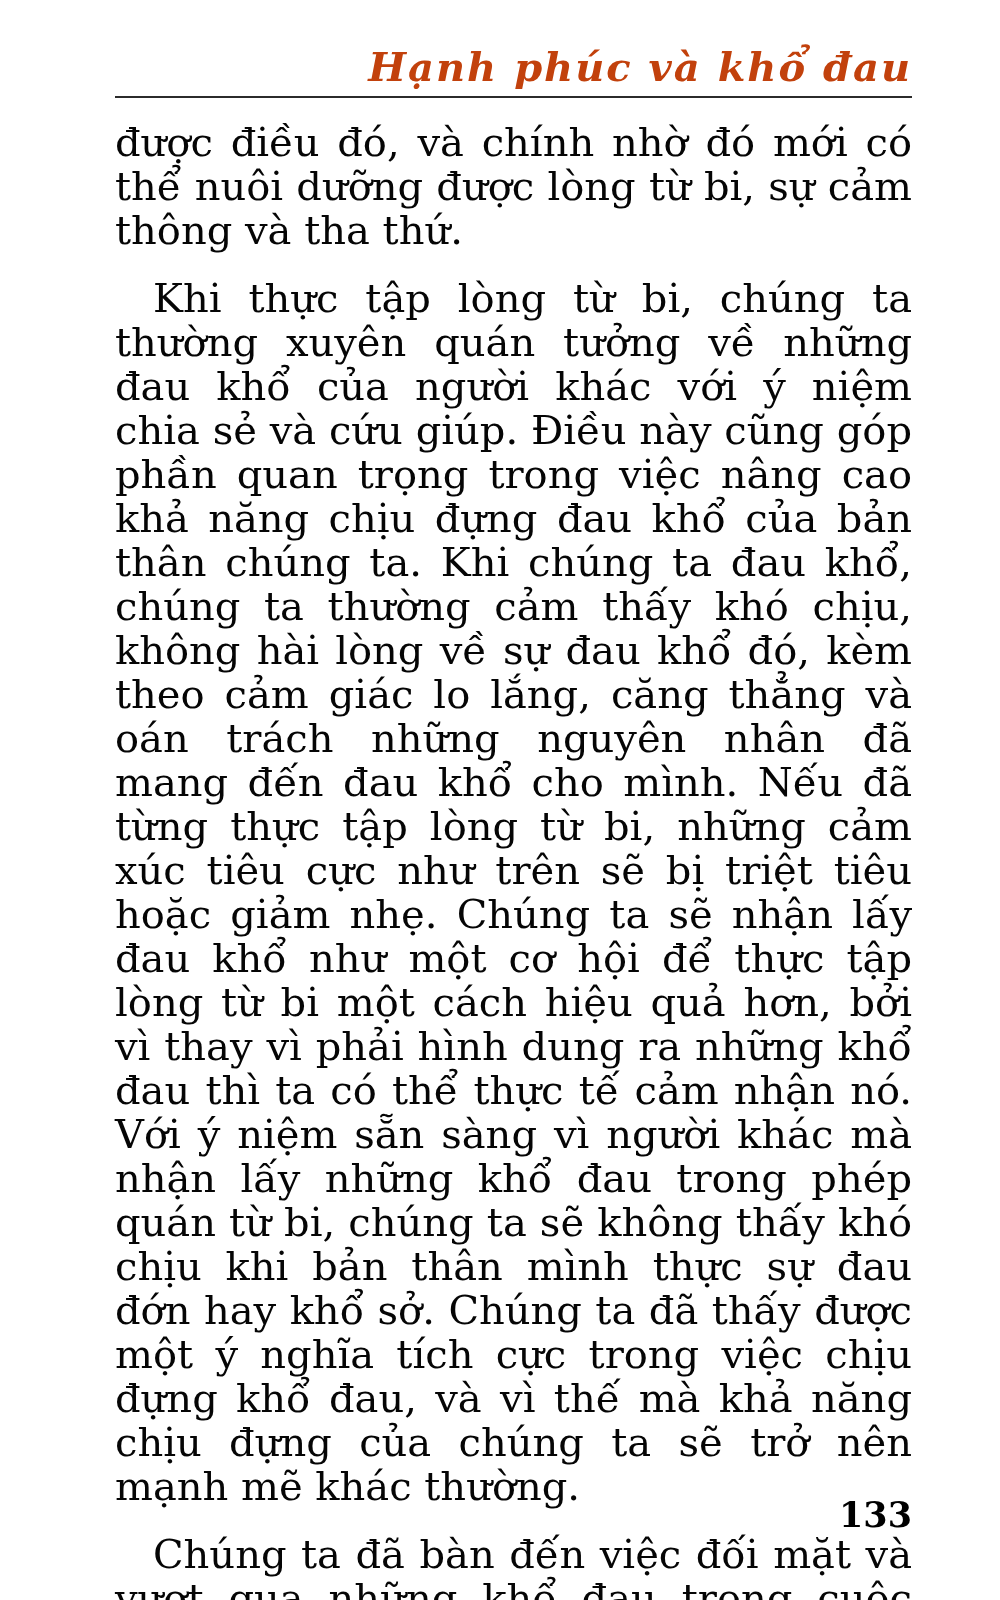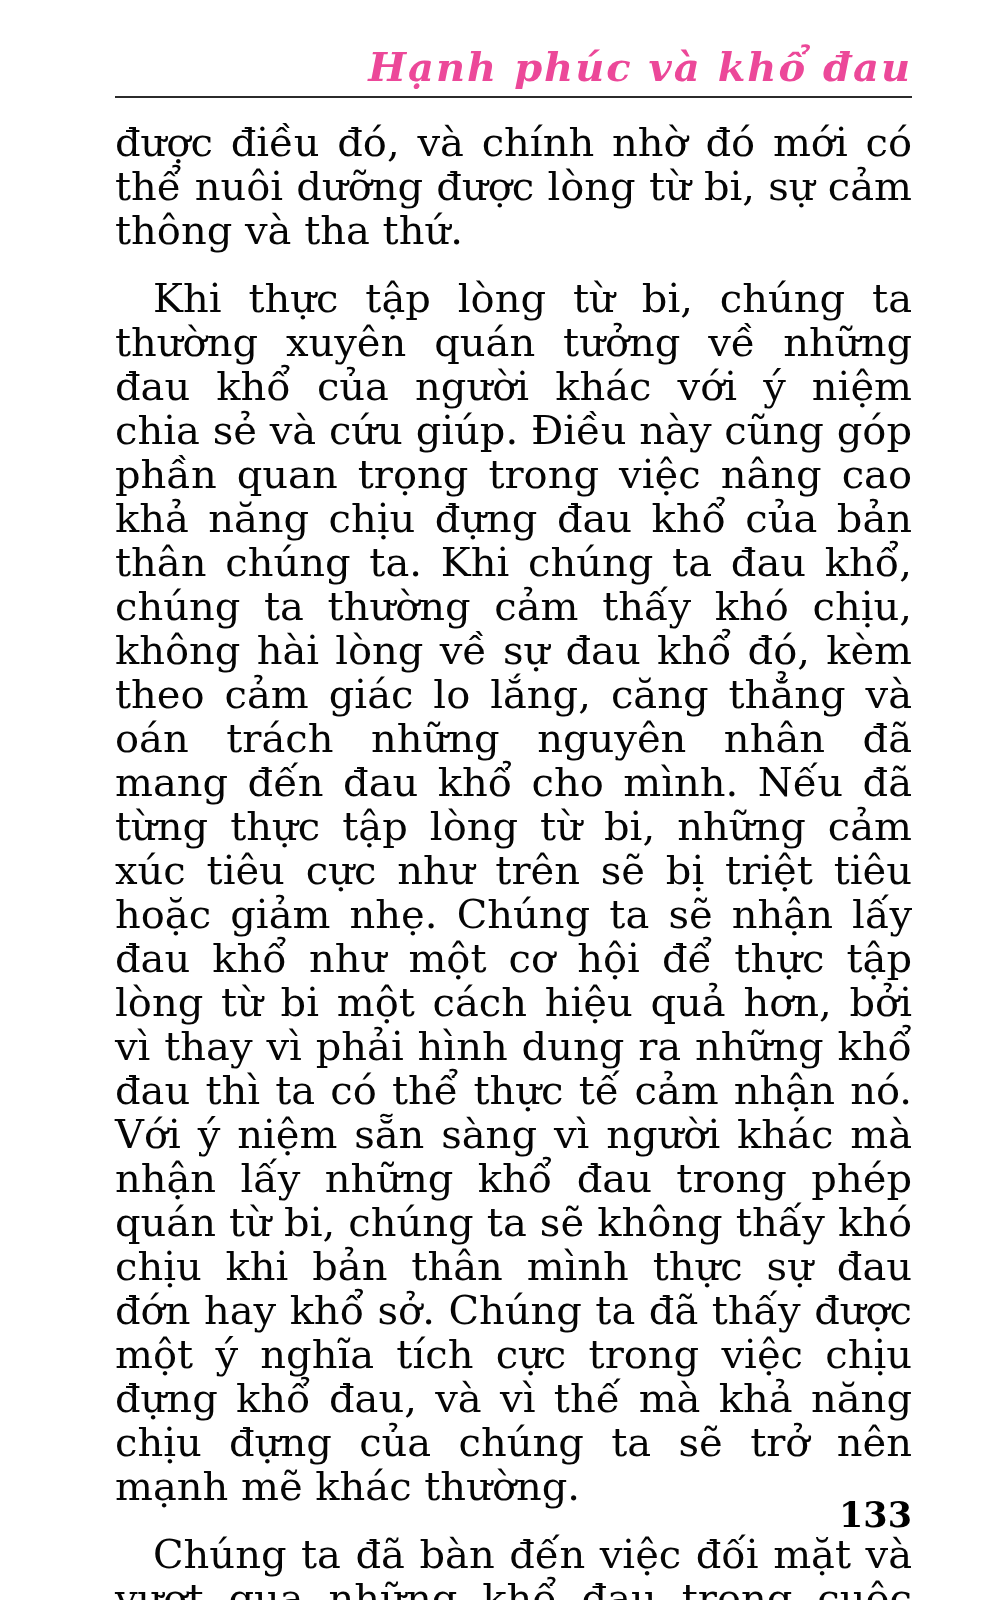--- a/index.html
+++ b/index.html
@@ -21,21 +21,21 @@
   }
   .running-head {
     padding-top: 44px;
     text-align: right;
     font-family: "DejaVu Serif", "Liberation Serif", serif;
     font-style: italic;
     font-weight: bold;
     font-size: 40px;
     line-height: 1.15;
     letter-spacing: 2px;
-    color: #ec4899;
+    color: #c2410c;
   }
   .header-rule {
     margin-top: 6px;
     border: none;
     border-top: 2px solid #2b2b2b;
     height: 0;
   }
   main.body-text {
     margin-top: 22px;
   }

